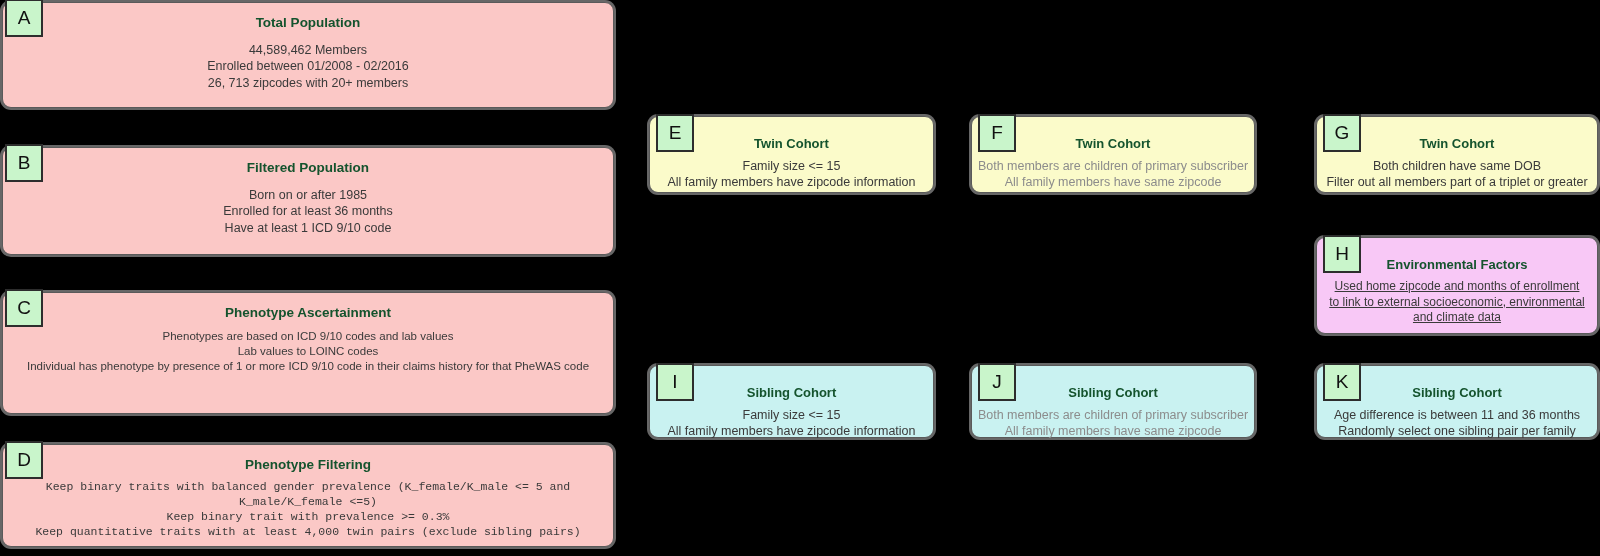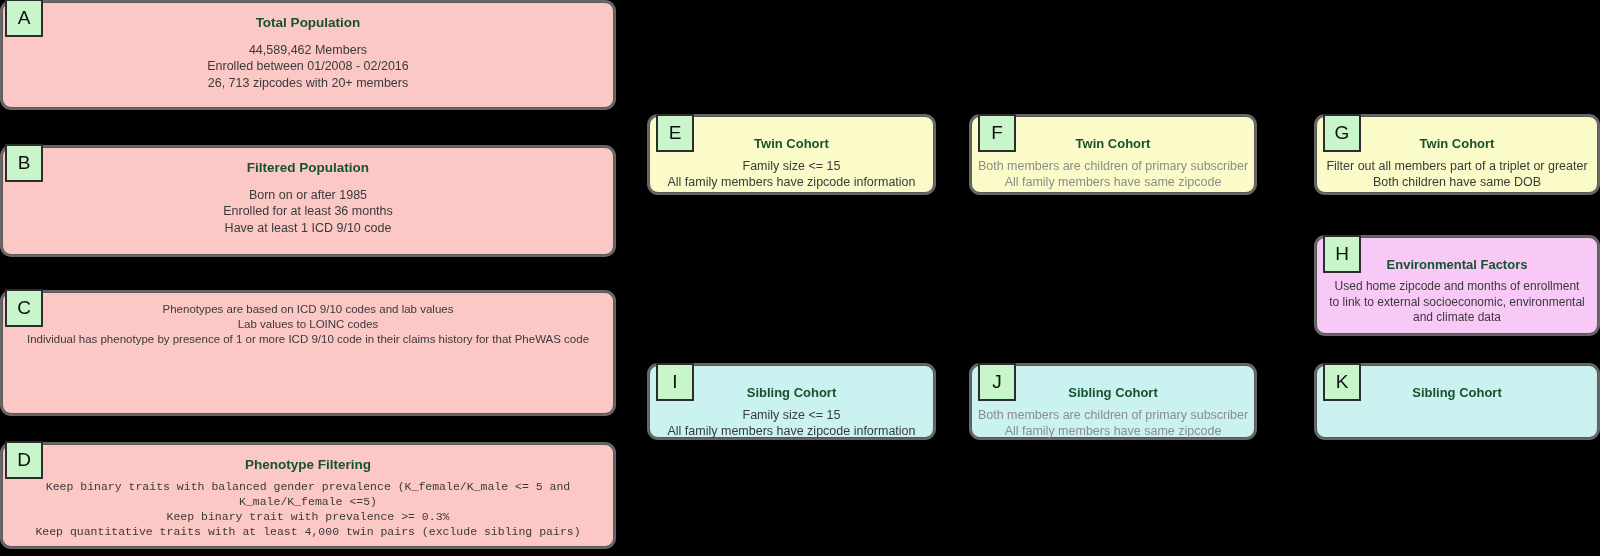--- a/index.html
+++ b/index.html
@@ -54,21 +54,21 @@
 
   .body {
     margin-top: 12px;
     font-size: 12.5px;
     color: #3a3a3a;
     line-height: 1.3;
   }
   .box.small .body { margin-top: 7px; }
   .box-c .body { margin-top: 9px; font-size: 11.5px; }
   .box-d .body { margin-top: 8px; font-size: 11.5px; font-family: Liberation Mono, monospace; }
-  .box-h .body { margin-top: 6px; font-size: 12px; padding: 0 12px; }
+  .box-h .body { margin-top: 6px; font-size: 12px; padding: 0 12px; text-decoration: underline; }
   .body.muted .line { color: #8c8c8c; }
 
   
   .box-a { left: 2px;    top: 2px;   width: 612px; height: 106px; }
   .box-b { left: 2px;    top: 147px; width: 612px; height: 108px; }
   .box-c { left: 2px;    top: 292px; width: 612px; height: 122px; }
   .box-d { left: 2px;    top: 444px; width: 612px; height: 103px; }
   .box-e { left: 649px;  top: 116px; width: 285px; height: 77px;  }
   .box-f { left: 971px;  top: 116px; width: 284px; height: 77px;  }
   .box-g { left: 1316px; top: 116px; width: 282px; height: 77px;  }
@@ -103,20 +103,21 @@
       <div class="line">Born on or after 1985</div>
       <div class="line">Enrolled for at least 36 months</div>
       <div class="line">Have at least 1 ICD 9/10 code</div>
     </div>
   </div>
 
   <div class="box pink box-c">
     <div class="badge">
       <span>C</span>
     </div>
+    <div class="title">Phenotype Ascertainment</div>
     <div class="body">
       <div class="line">Phenotypes are based on ICD 9/10 codes and lab values</div>
       <div class="line">Lab values to LOINC codes</div>
       <div class="line">Individual has phenotype by presence of 1 or more ICD 9/10 code in their claims history for that PheWAS code</div>
     </div>
   </div>
 
   <div class="box pink box-d">
     <div class="badge">
       <span>D</span>
@@ -150,22 +151,22 @@
       <div class="line">All family members have same zipcode</div>
     </div>
   </div>
 
   <div class="box yellow small box-g">
     <div class="badge">
       <span>G</span>
     </div>
     <div class="title">Twin Cohort</div>
     <div class="body">
+      <div class="line">Both children have same DOB</div>
       <div class="line">Filter out all members part of a triplet or greater</div>
-      <div class="line">Both children have same DOB</div>
     </div>
   </div>
 
   <div class="box magenta small box-h">
     <div class="badge">
       <span>H</span>
     </div>
     <div class="title">Environmental Factors</div>
     <div class="body">
       <div class="line">Used home zipcode and months of enrollment to link to external socioeconomic, environmental and climate data</div>
@@ -192,15 +193,19 @@
       <div class="line">Both members are children of primary subscriber</div>
       <div class="line">All family members have same zipcode</div>
     </div>
   </div>
 
   <div class="box cyan small box-k">
     <div class="badge">
       <span>K</span>
     </div>
     <div class="title">Sibling Cohort</div>
+    <div class="body">
+      <div class="line">Age difference is between 11 and 36 months</div>
+      <div class="line">Randomly select one sibling pair per family</div>
+    </div>
   </div>
 
 </div>
 
 </body></html>

